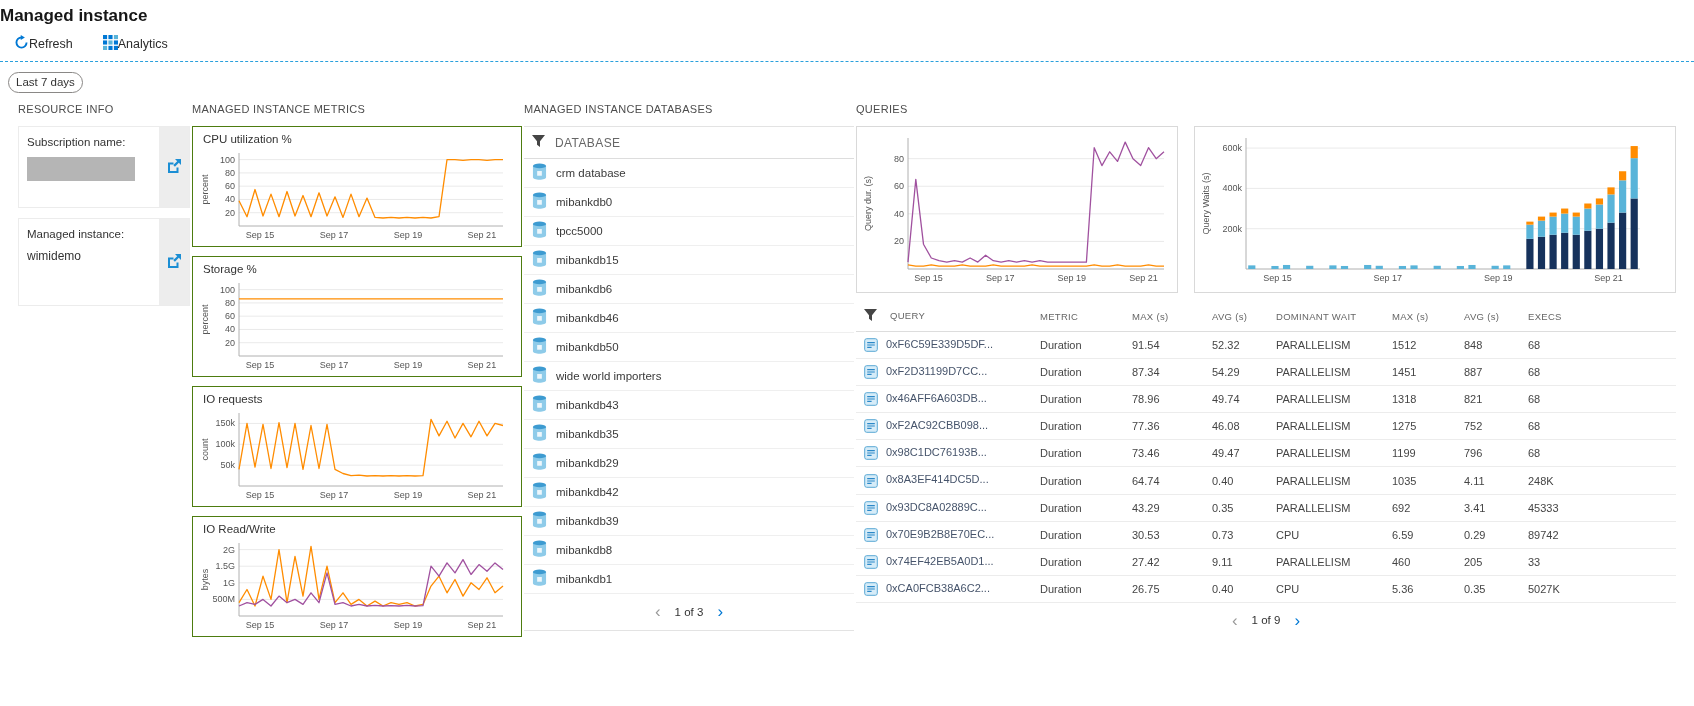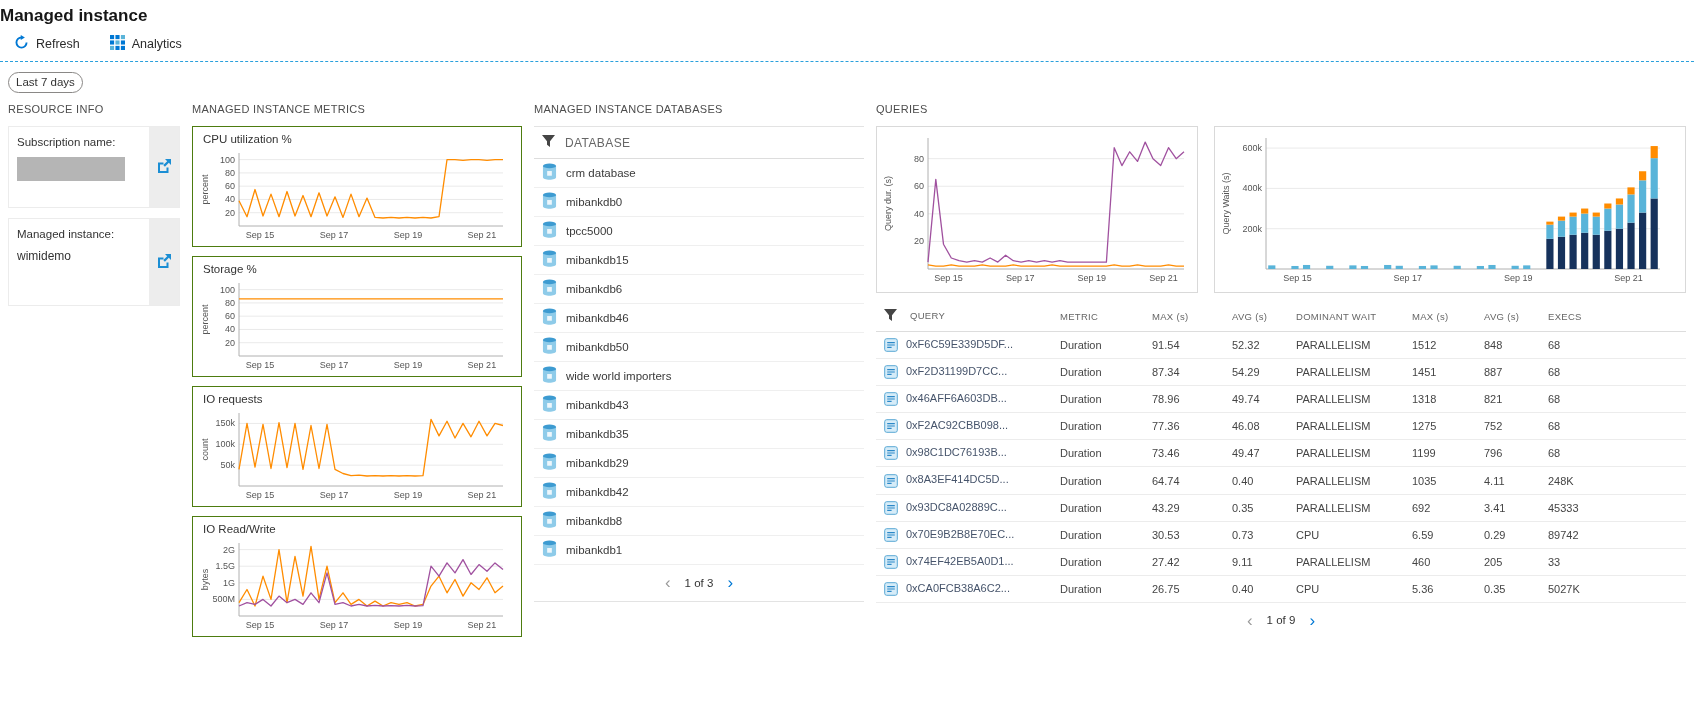--- a/index.html
+++ b/index.html
@@ -5,24 +5,24 @@
   * { box-sizing: border-box; margin: 0; padding: 0; }
   html,body { width:1694px; height:706px; overflow:hidden; }
   body {
     font-family: "Liberation Sans", "DejaVu Sans", sans-serif;
     background:#ffffff; color:#252525; font-size:12px;
   }
   .page-header { padding:6px 0 0; }
   .page-title { font-size:17px; font-weight:700; color:#161616; }
   .page-subtitle { font-size:9px; color:#6e6e6e; margin-top:1px; }
   .toolbar { display:flex; align-items:center; gap:30px; padding:9px 14px 8px; }
-  .tb-btn { display:flex; align-items:center; gap:7px; background:none; border:none; cursor:pointer; font-size:12.5px; color:#2b2b2b; font-family:inherit; }
+  .tb-btn { display:flex; align-items:center; background:none; border:none; cursor:pointer; font-size:12.5px; color:#2b2b2b; font-family:inherit; }
   .dashed-sep { border-top:1px dashed #2aa0dc; width:100%; }
   .pill { display:inline-block; margin:10px 0 2px 8px; border:1px solid #8a8886; border-radius:12px; padding:3px 7px 4px; font-size:11.5px; color:#333; background:#fff; cursor:pointer; }
-  .columns { display:flex; gap:12px; padding:8px 8px 0; align-items:flex-start; }
+  .columns { display:flex; gap:2px; padding:8px 18px 0; align-items:flex-start; }
   .section-title { font-size:11px; color:#4d4d4d; letter-spacing:.3px; margin-bottom:11px; }
 
   
   .col-resource { width:172px; flex:none; }
   .res-card { display:flex; border:1px solid #ececec; margin-bottom:10px; background:#fff; }
   .res-main { flex:1; padding:9px 8px; }
   .res-label { font-size:11.5px; color:#333; margin-bottom:9px; }
   .res-redacted { height:24px; background:#b5b5b5; width:108px; }
   .res-value { font-size:12px; color:#333; }
   .res-side { width:30px; background:#ededed; display:flex; align-items:center; justify-content:center; cursor:pointer; }
@@ -328,20 +328,28 @@
               </svg></span>
             <span class="db-name">mibankdb29</span>
           </div>
           <div class="db-row">
             <span><svg width="15" height="17" viewBox="0 0 16 18">
                 <path d="M1 3v12c0 1.5 3.1 2.7 7 2.7s7-1.2 7-2.7V3z" fill="#8ecbe9"></path>
                 <ellipse cx="8" cy="3" rx="7" ry="2.6" fill="#3d9bd1"></ellipse>
                 <path d="M5.5 8.5h5v5h-5z" fill="#ffffff" opacity="0.85"></path>
               </svg></span>
             <span class="db-name">mibankdb42</span>
+          </div>
+          <div class="db-row">
+            <span><svg width="15" height="17" viewBox="0 0 16 18">
+                <path d="M1 3v12c0 1.5 3.1 2.7 7 2.7s7-1.2 7-2.7V3z" fill="#8ecbe9"></path>
+                <ellipse cx="8" cy="3" rx="7" ry="2.6" fill="#3d9bd1"></ellipse>
+                <path d="M5.5 8.5h5v5h-5z" fill="#ffffff" opacity="0.85"></path>
+              </svg></span>
+            <span class="db-name">mibankdb39</span>
           </div>
           <div class="db-row">
             <span><svg width="15" height="17" viewBox="0 0 16 18">
                 <path d="M1 3v12c0 1.5 3.1 2.7 7 2.7s7-1.2 7-2.7V3z" fill="#8ecbe9"></path>
                 <ellipse cx="8" cy="3" rx="7" ry="2.6" fill="#3d9bd1"></ellipse>
                 <path d="M5.5 8.5h5v5h-5z" fill="#ffffff" opacity="0.85"></path>
               </svg></span>
             <span class="db-name">mibankdb8</span>
           </div>
           <div class="db-row">

